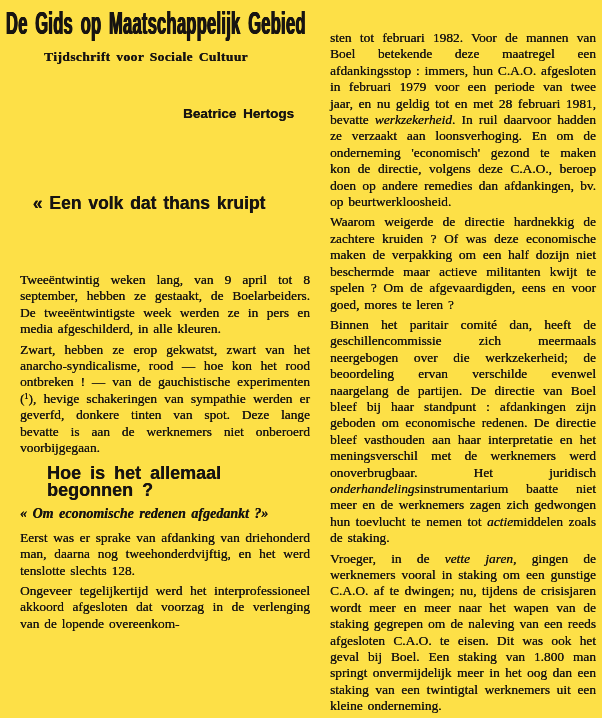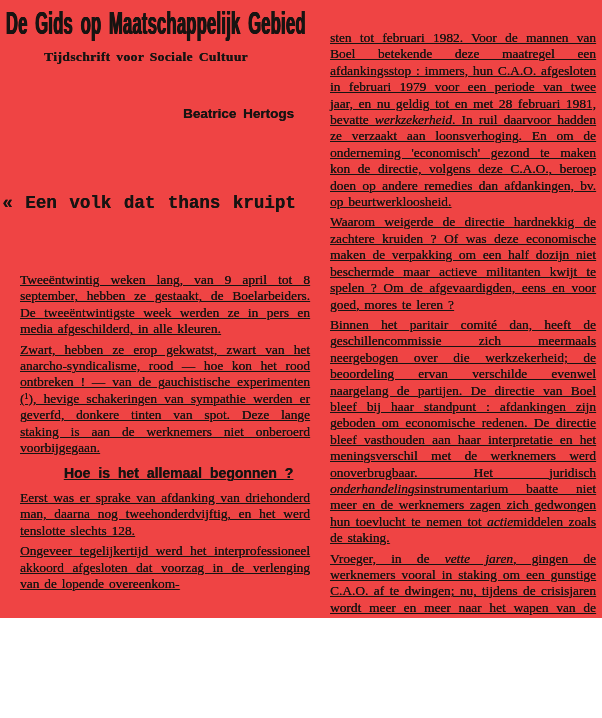--- a/index.html
+++ b/index.html
@@ -1,19 +1,19 @@
 <!DOCTYPE html>
 <html><head>
 <meta charset="utf-8">
 <style>
   html,body{margin:0;padding:0;}
   .page{
     position:relative;
-    width:602px;height:618px;
-    background:#ef4444;
+    width:602px;height:718px;
+    background:#fde047;
     color:#171412;
     overflow:hidden;
     font-family:"Liberation Serif", serif;
   }
   
   .masthead-title{
     position:absolute;left:6px;top:6px;
     margin:0;
     font-family:"Liberation Sans", sans-serif;
     font-weight:bold;
@@ -39,39 +39,39 @@
     position:absolute;top:106px;right:308px;
     font-family:"Liberation Sans", sans-serif;
     font-weight:bold;
     font-size:13.5px;
     word-spacing:3px;
     text-shadow:0.3px 0 0 currentColor;
   }
   .pull-quote{
     position:absolute;left:0;top:190px;width:298px;
     text-align:center;
-    font-family:Liberation Mono, monospace;
+    font-family:Liberation Sans, sans-serif;
     font-weight:bold;
     font-size:17.5px;
     line-height:27px;
     word-spacing:2px;
     text-shadow:0.35px 0 0 currentColor;
   }
   
-  .col{position:absolute;font-size:13.4px;line-height:16.4px;text-align:justify;text-decoration:underline;}
+  .col{position:absolute;font-size:13.4px;line-height:16.4px;text-align:justify;}
   .col-left{left:8px;top:272px;width:290px;margin-left:12px;}
   .col-right{left:330px;top:30px;width:266px;}
   .col p{margin:0 0 4px 0;word-spacing:1.5px;text-shadow:0.15px 0 0 currentColor;}
   .section-heading{
     margin:9px 0 8px 0;
     font-family:"Liberation Sans", sans-serif;
     font-weight:bold;
-    font-size:14px;
+    font-size:18px;
     word-spacing:4px;
-    text-align:center;
+    text-align:left;
     text-shadow:0.3px 0 0 currentColor;
     padding-left:27px;
   }
   .sub-heading{
     margin:0 0 7px 0;
     font-weight:bold;
     font-style:italic;
     font-size:14px;
     word-spacing:2px;
     text-align:left;
@@ -94,22 +94,23 @@
   <div class="masthead-subtitle">Tijdschrift voor Sociale Cultuur</div>
 
   <div class="author">Beatrice Hertogs</div>
 
   <div class="pull-quote">
     <div>« Een volk dat thans kruipt</div>
   </div>
 
   <div class="col col-left">
     <p>Tweeëntwintig weken lang, van 9 april tot 8 september, hebben ze gestaakt, de Boelarbeiders. De tweeëntwintigste week werden ze in pers en media afgeschilderd, in alle kleuren.</p>
-    <p>Zwart, hebben ze erop gekwatst, zwart van het anarcho-syndicalisme, rood — hoe kon het rood ontbreken ! — van de gauchistische experimenten (¹), hevige schakeringen van sympathie werden er geverfd, donkere tinten van spot. Deze lange staking is aan de werknemers niet onberoerd voorbijgegaan.</p>
+    <p>Zwart, hebben ze erop gekwatst, zwart van het anarcho-syndicalisme, rood — hoe kon het rood ontbreken ! — van de gauchistische experimenten (¹), hevige schakeringen van sympathie werden er geverfd, donkere tinten van spot. Deze lange bevatte is aan de werknemers niet onberoerd voorbijgegaan.</p>
     <h2 class="section-heading">Hoe is het allemaal begonnen ?</h2>
+    <h3 class="sub-heading">« Om economische redenen afgedankt ?»</h3>
     <p>Eerst was er sprake van afdanking van driehonderd man, daarna nog tweehonderdvijftig, en het werd tenslotte slechts 128.</p>
     <p>Ongeveer tegelijkertijd werd het interprofessioneel akkoord afgesloten dat voorzag in de verlenging van de lopende overeenkom-</p>
   </div>
 
   <div class="col col-right">
     <p><span>sten tot februari 1982. Voor de mannen van Boel betekende deze maatregel een afdankingsstop : immers, hun C.A.O. afgesloten in februari 1979 voor een periode van twee jaar, en nu geldig tot en met 28 februari 1981, bevatte </span><em>werkzekerheid</em><span>. In ruil daarvoor hadden ze verzaakt aan loonsverhoging. En om de onderneming 'economisch' gezond te maken kon de directie, volgens deze C.A.O., beroep doen op andere remedies dan afdankingen, bv. op beurtwerkloosheid.</span></p>
     <p>Waarom weigerde de directie hardnekkig de zachtere kruiden ? Of was deze economische maken de verpakking om een half dozijn niet beschermde maar actieve militanten kwijt te spelen ? Om de afgevaardigden, eens en voor goed, mores te leren ?</p>
     <p><span>Binnen het paritair comité dan, heeft de geschillencommissie zich meermaals neergebogen over die werkzekerheid; de beoordeling ervan verschilde evenwel naargelang de partijen. De directie van Boel bleef bij haar standpunt : afdankingen zijn geboden om economische redenen. De directie bleef vasthouden aan haar interpretatie en het meningsverschil met de werknemers werd onoverbrugbaar. Het juridisch </span><em>onderhandelings</em><span>instrumentarium baatte niet meer en de werknemers zagen zich gedwongen hun toevlucht te nemen tot </span><em>actie</em><span>middelen zoals de staking.</span></p>
     <p><span>Vroeger, in de </span><em>vette jaren</em><span>, gingen de werknemers vooral in staking om een gunstige C.A.O. af te dwingen; nu, tijdens de crisisjaren wordt meer en meer naar het wapen van de staking gegrepen om de naleving van een reeds afgesloten C.A.O. te eisen. Dit was ook het geval bij Boel. Een staking van 1.800 man springt onvermijdelijk meer in het oog dan een staking van een twintigtal werknemers uit een kleine onderneming.</span></p>
   </div>

